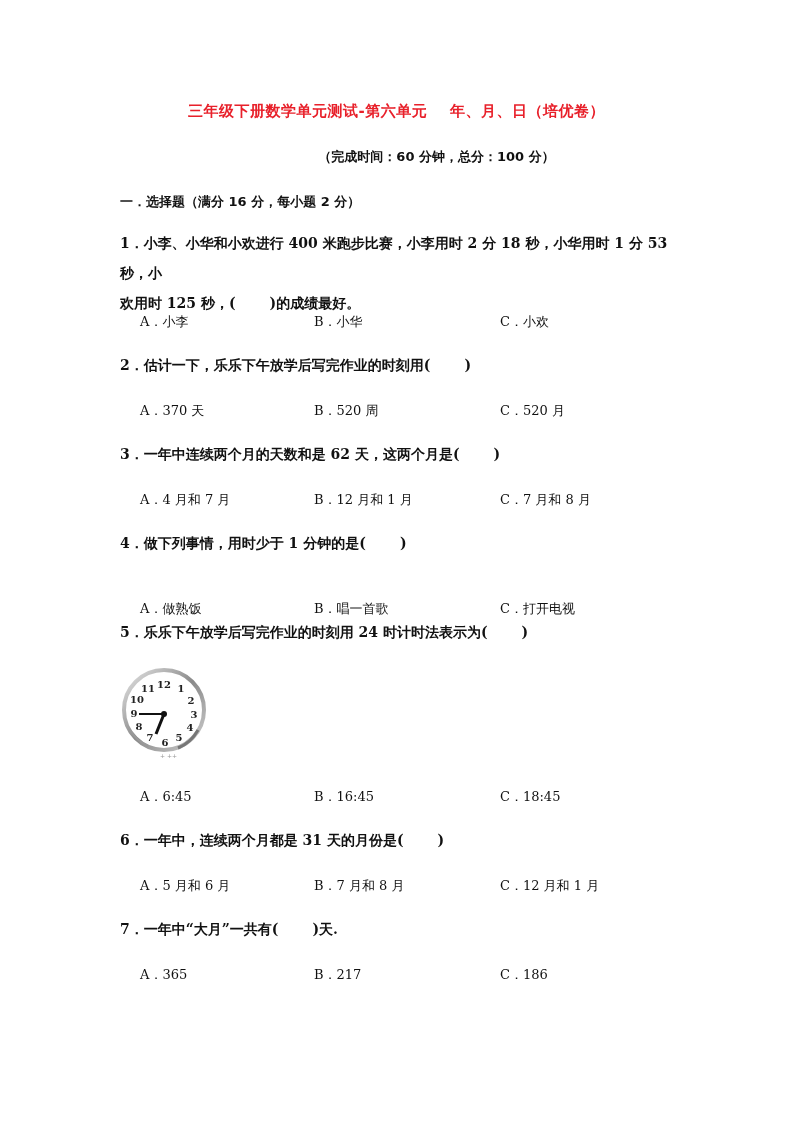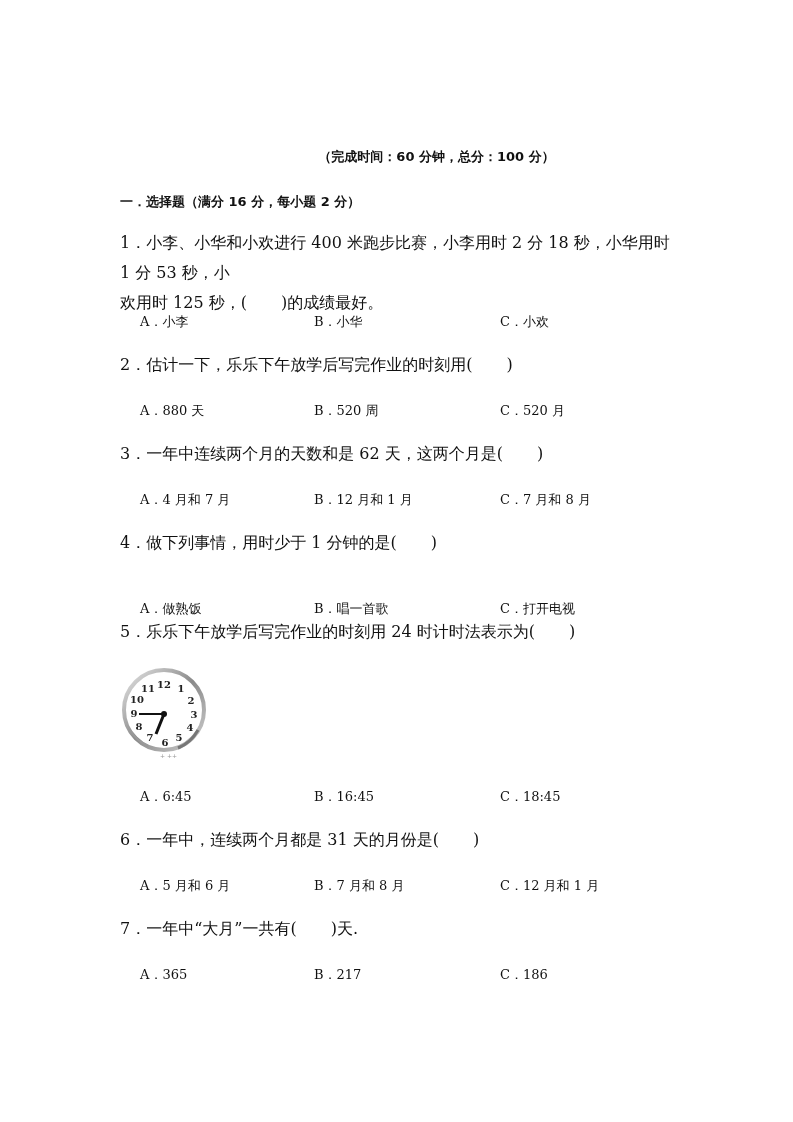--- a/index.html
+++ b/index.html
@@ -7,32 +7,33 @@
            font-family: "DejaVu Serif", "Liberation Serif", serif; color: #111; }
     .page { position: absolute; left: 0; top: 0; width: 793px; height: 1122px; }
     .title { position: absolute; left: 0; width: 793px; top: 102px; text-align: center;
              font-family: "DejaVu Sans", "Liberation Sans", sans-serif; font-weight: bold;
              font-size: 15px; color: #e8202a; letter-spacing: 0.5px; white-space: pre; }
     .subtitle { position: absolute; left: 0; width: 793px; top: 148px; text-align: center;
                 font-family: "DejaVu Sans", "Liberation Sans", sans-serif; font-weight: bold;
                 font-size: 13px; color: #111; margin-left: 40px; }
     .section { position: absolute; left: 120px; top: 193px; font-weight: bold; font-size: 13px;
                font-family: "DejaVu Sans", "Liberation Sans", sans-serif; }
-    .q { position: absolute; left: 120px; font-size: 16px; line-height: 30px; width: 560px; }
+    .q { position: absolute; left: 120px; font-size: 14px; line-height: 30px; width: 560px; font-weight: bold; }
     .opts { position: absolute; left: 140px; font-size: 13px; width: 520px; height: 20px; }
     .opt { position: absolute; top: 0; white-space: nowrap; }
     .opt.a { left: 0; } .opt.b { left: 174px; } .opt.c { left: 360px; }
     .blank { display: inline-block; width: 34px; }
     .clock { position: absolute; left: 120px; top: 668px; width: 92px; height: 92px; }
   </style>
 </head>
 <body>
 
 <div class="page">
 
+  <div class="title">三年级下册数学单元测试-第六单元    年、月、日（培优卷）</div>
   <div class="subtitle">（完成时间：60 分钟，总分：100 分）</div>
 
   <div class="section">一．选择题（满分 16 分，每小题 2 分）</div>
 
   <div class="q" style="top:228px;">
     <div>
       <span>1．</span><span>小李、小华和小欢进行 400 米跑步比赛，小李用时 2 分 18 秒，小华用时 1 分 53 秒，小</span>
     </div>
     <div>
       <span>欢用时 125 秒，(</span><span class="blank"></span><span>)的成绩最好。</span>
@@ -41,21 +42,21 @@
   <div class="opts" style="top:313px;">
     <span class="opt a">A．小李</span>
     <span class="opt b">B．小华</span>
     <span class="opt c">C．小欢</span>
   </div>
 
   <div class="q" style="top:350px;">
     <span>2．</span><span>估计一下，乐乐下午放学后写完作业的时刻用(</span><span class="blank"></span><span>)</span>
   </div>
   <div class="opts" style="top:402px;">
-    <span class="opt a">A．880 天</span>
+    <span class="opt a">A．370 天</span>
     <span class="opt b">B．520 周</span>
     <span class="opt c">C．520 月</span>
   </div>
 
   <div class="q" style="top:439px;">
     <span>3．</span><span>一年中连续两个月的天数和是 62 天，这两个月是(</span><span class="blank"></span><span>)</span>
   </div>
   <div class="opts" style="top:491px;">
     <span class="opt a">A．4 月和 7 月</span>
     <span class="opt b">B．12 月和 1 月</span>

